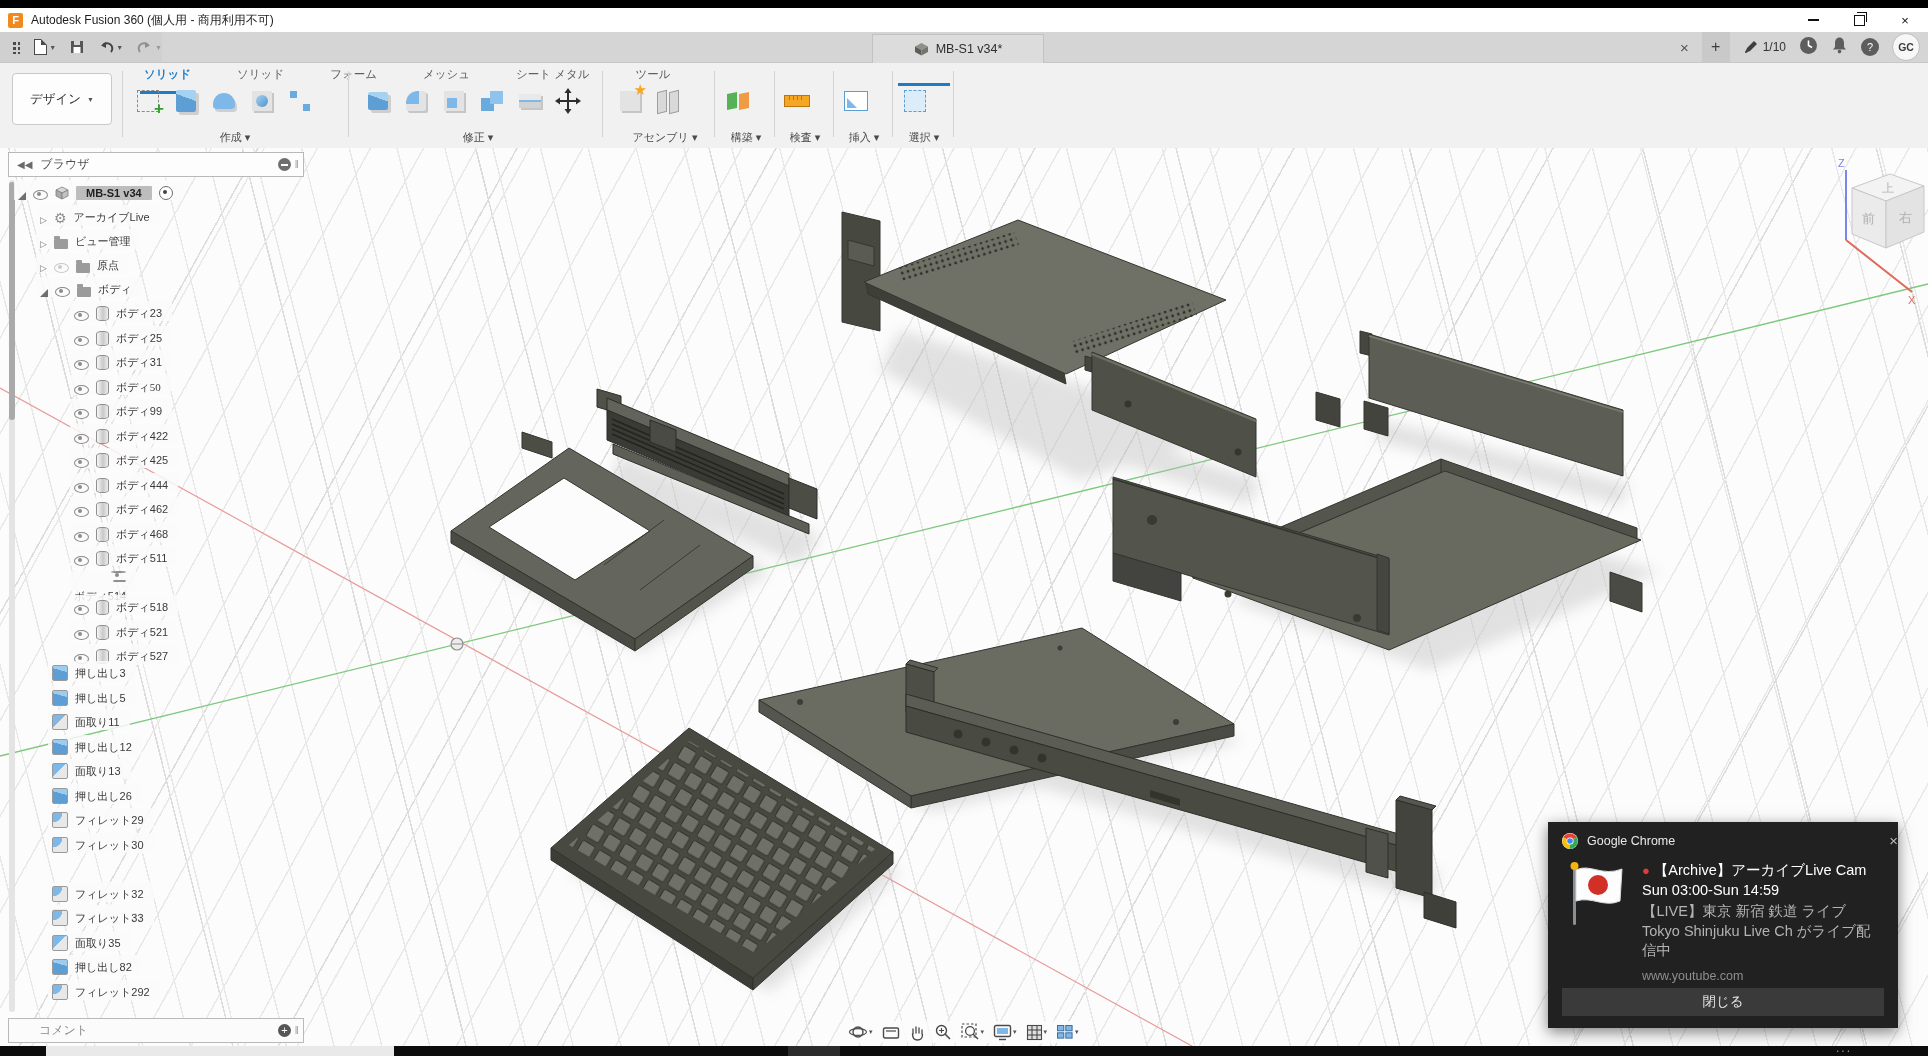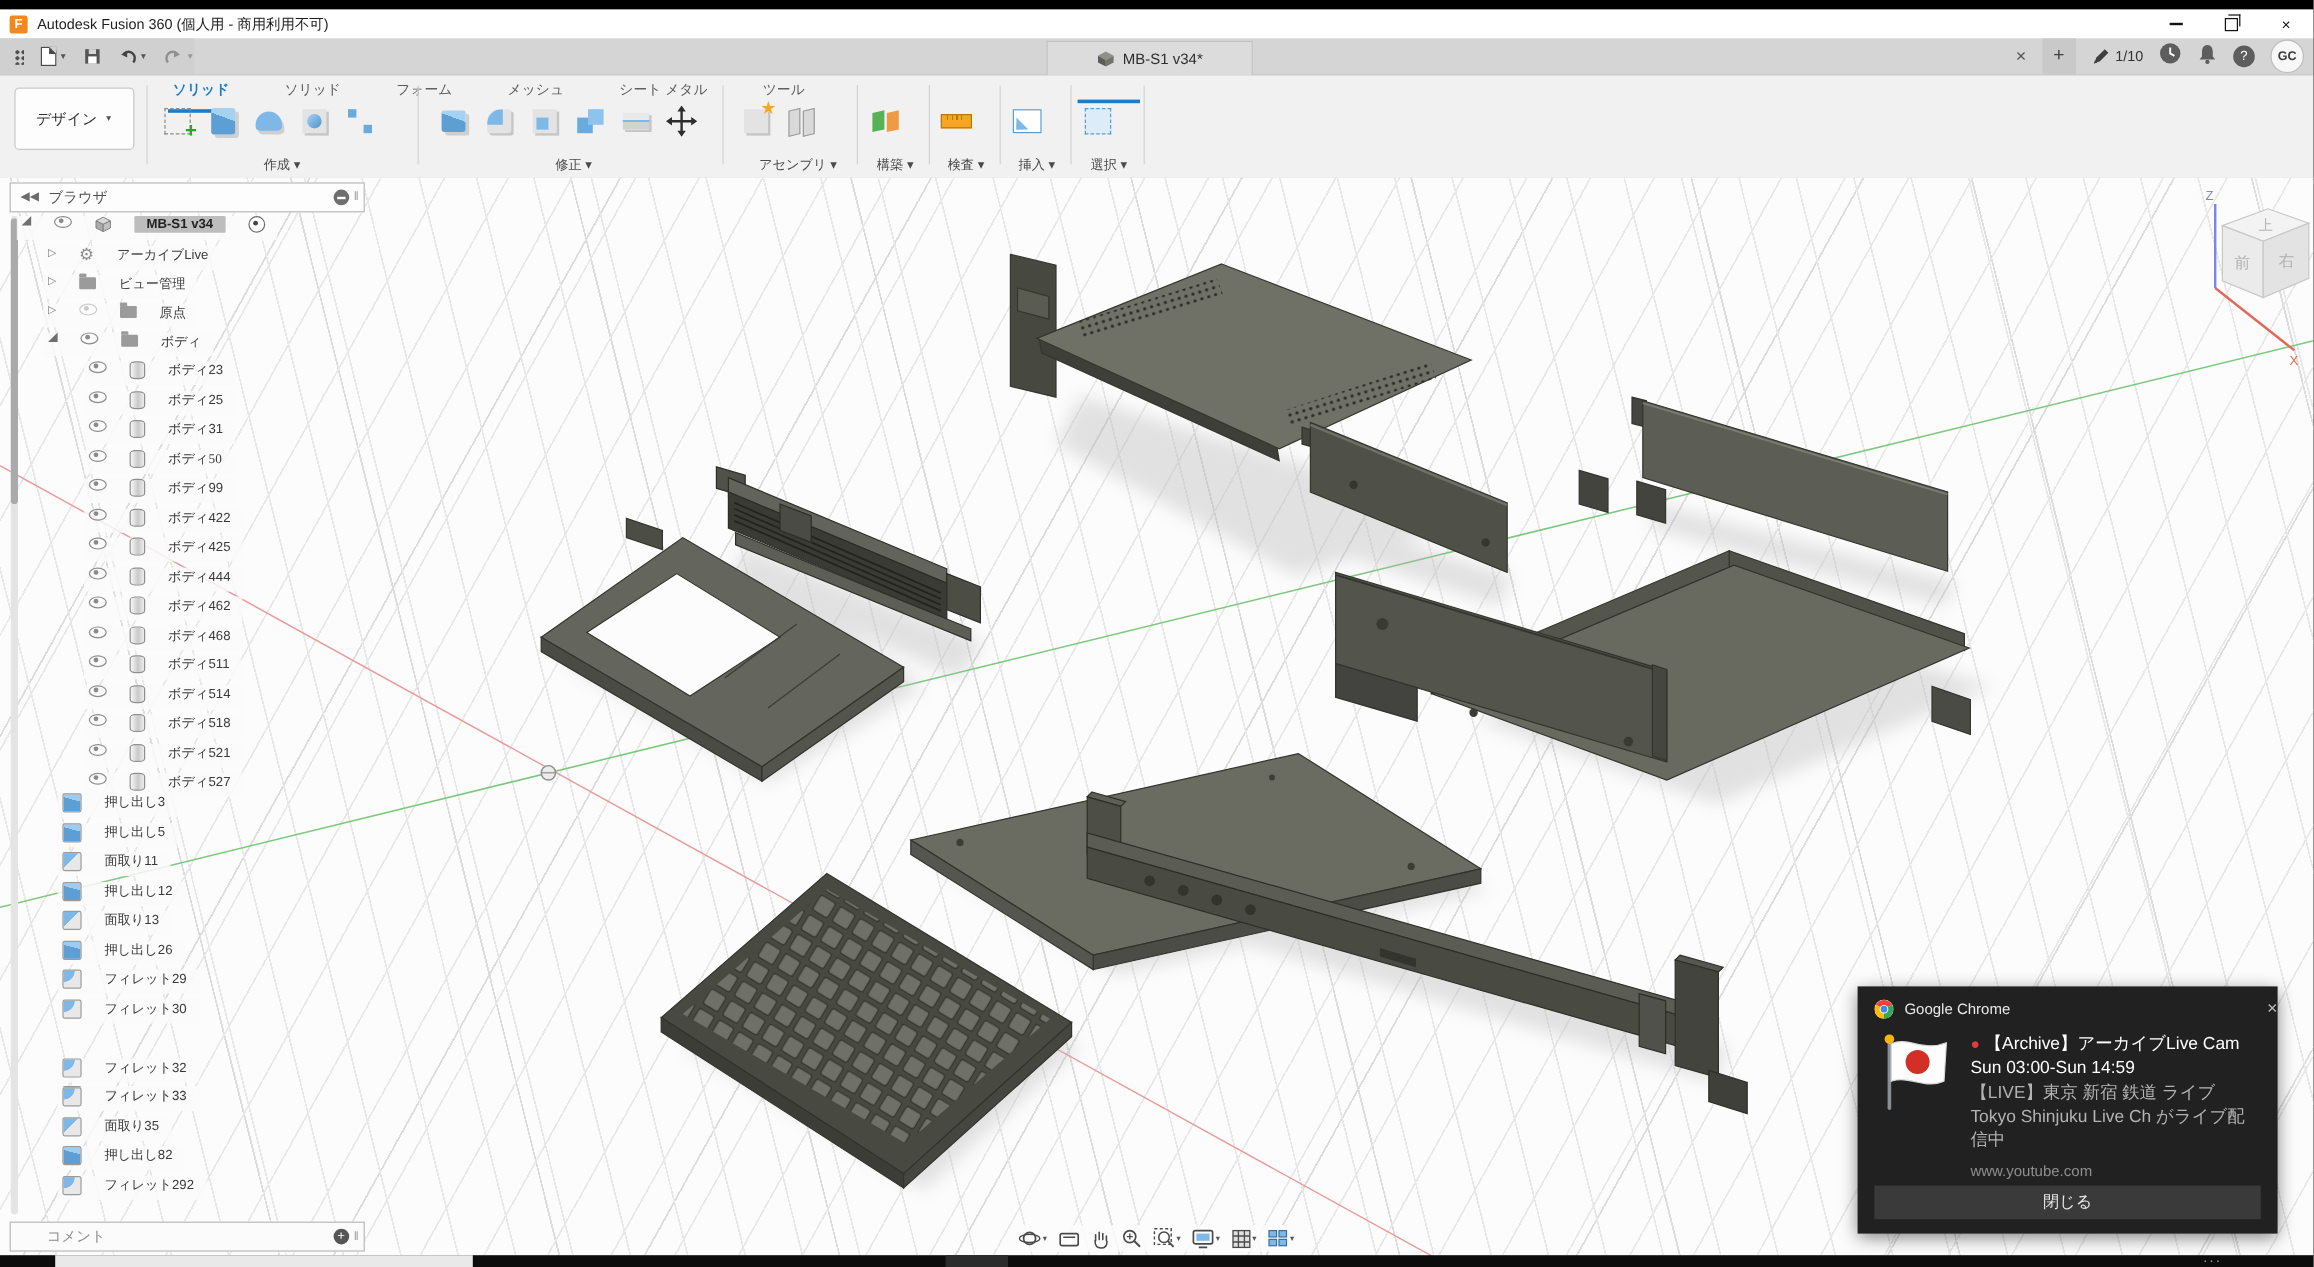--- a/index.html
+++ b/index.html
@@ -88,21 +88,21 @@
   .scene{position:absolute;left:0;top:0;width:1928px;height:1056px;}
   
   .bheader{position:absolute;left:8px;top:152px;width:294px;height:23px;background:#fdfdfd;border:1px solid #b9b9b9;
     display:flex;align-items:center;font-size:12px;color:#4e4e4e;}
   .bheader .dbl{margin:0 8px;color:#6b6b6b;font-size:10px;}
   .bheader .minus-c{margin-left:auto;width:13px;height:13px;border-radius:50%;background:#6e6e6e;position:relative;}
   .bheader .minus-c::after{content:'';position:absolute;left:3px;top:6px;width:7px;height:1.5px;background:#fff;}
   .bheader .hnd{margin:0 4px;color:#9a9a9a;font-size:10px;}
   .vscroll{position:absolute;left:9px;top:180px;width:6px;height:832px;background:#e4e4e4;border-radius:3px;}
   .vthumb{position:absolute;left:9px;top:182px;width:6px;height:238px;background:#aaaaaa;border-radius:3px;}
-  .trow{position:absolute;height:20px;display:flex;align-items:flex-start;gap:19px;background:rgba(250,250,250,0.85);
+  .trow{position:absolute;height:20px;display:flex;align-items:flex-end;gap:7px;background:rgba(250,250,250,0.85);
     padding:0 10px 0 4px;font-size:11px;color:#3a3a3a;white-space:nowrap;}
   .tri-exp{width:0;height:0;border-bottom:8px solid #6f6f6f;border-left:8px solid transparent;}
   .tri-col{color:#777;font-size:9px;}
   .eye{width:13px;height:8px;border:1.5px solid #8b8b8b;border-radius:50%;position:relative;}
   .eye::after{content:'';position:absolute;left:3px;top:0.8px;width:4px;height:4px;background:#8b8b8b;border-radius:50%;}
   .eye.off{border-color:#cacaca;} .eye.off::after{background:#cacaca;}
   .folder{width:14px;height:10px;background:#9b9b9b;border-radius:1px;position:relative;margin-top:2px;}
   .folder::before{content:'';position:absolute;left:0;top:-3px;width:6px;height:3px;background:#9b9b9b;border-radius:1px 1px 0 0;}
   .gear{color:#8d8d8d;font-size:14px;line-height:1;}
   .cyl{width:11px;height:13px;background:linear-gradient(90deg,#f7f7f7,#c9c9c9 55%,#ededed);border:1px solid #8f8f8f;border-radius:5px/3px;}
@@ -585,21 +585,21 @@
   <div class="trow" style="left:70px;top:522px;">
       <span class="eye"></span>
       <span class="cyl"></span>
       <span>ボディ468</span>
     </div>
   <div class="trow" style="left:70px;top:546px;">
       <span class="eye"></span>
       <span class="cyl"></span>
       <span>ボディ511</span>
     </div>
-  <div class="trow" style="left:70px;top:571px;">
+  <div class="trow" style="left:70px;top:571px;flex-direction:column;">
       <span class="eye"></span>
       <span class="cyl"></span>
       <span>ボディ514</span>
     </div>
   <div class="trow" style="left:70px;top:595px;">
       <span class="eye"></span>
       <span class="cyl"></span>
       <span>ボディ518</span>
     </div>
   <div class="trow" style="left:70px;top:620px;">

